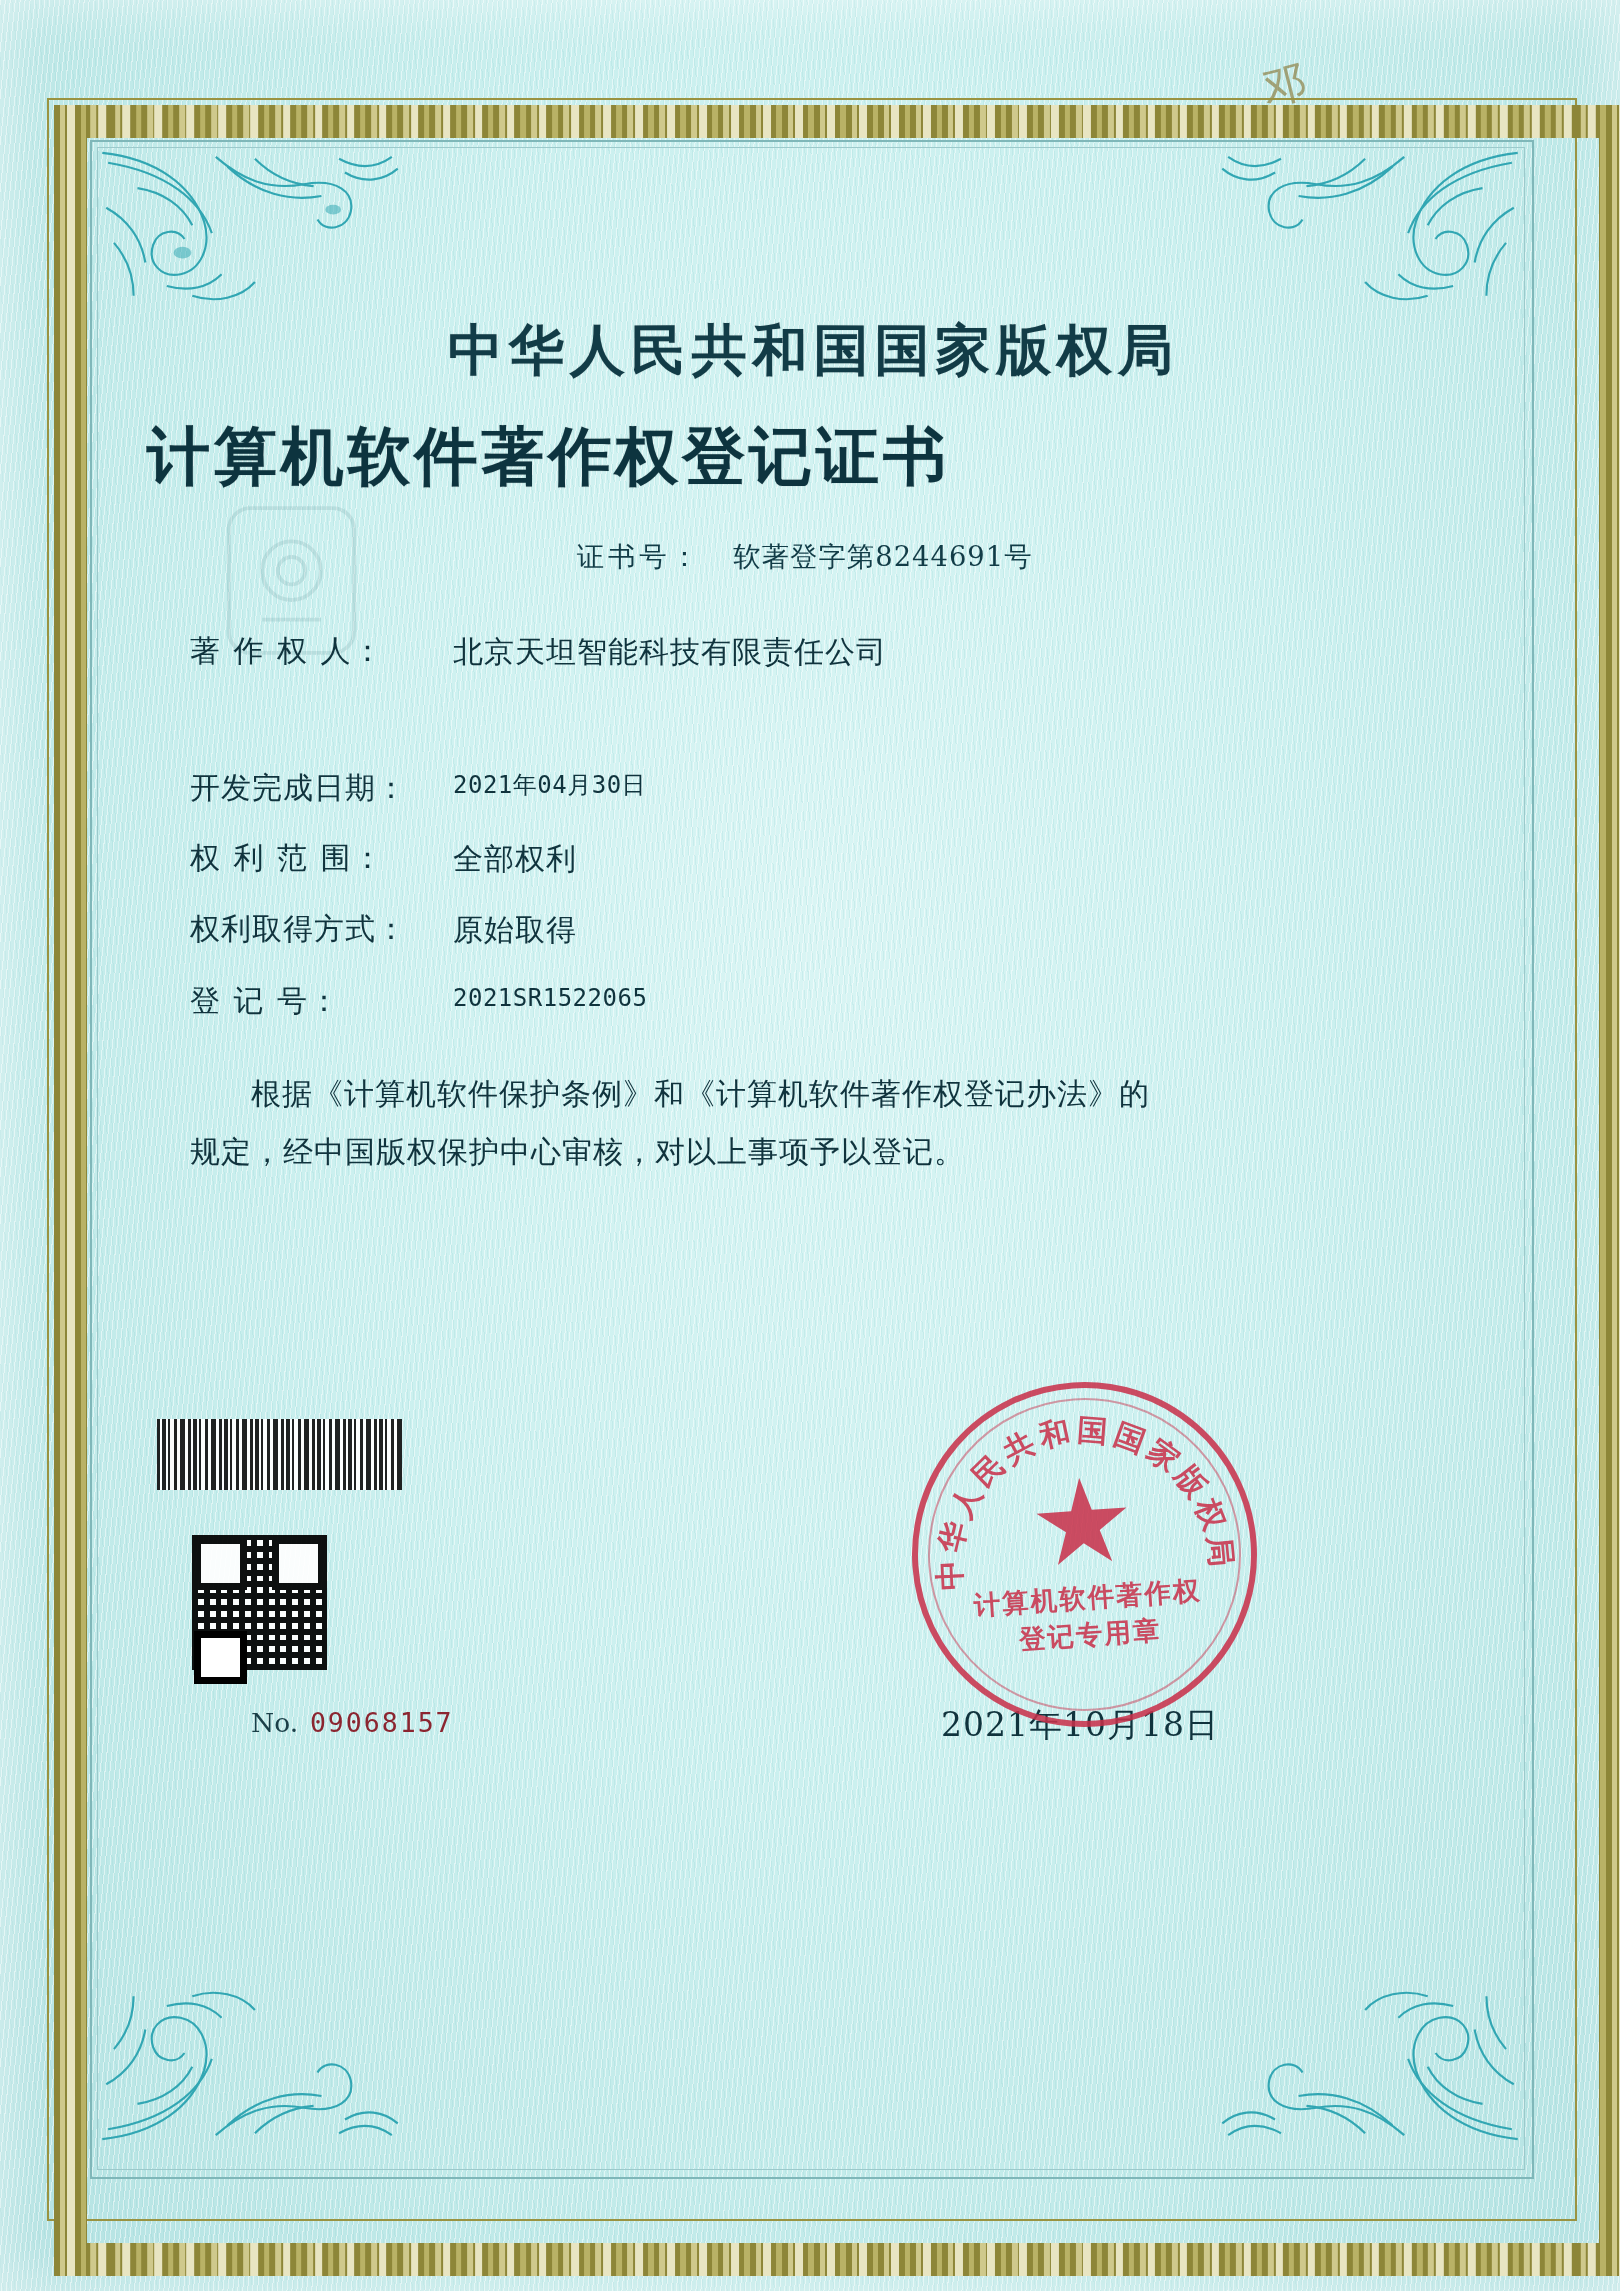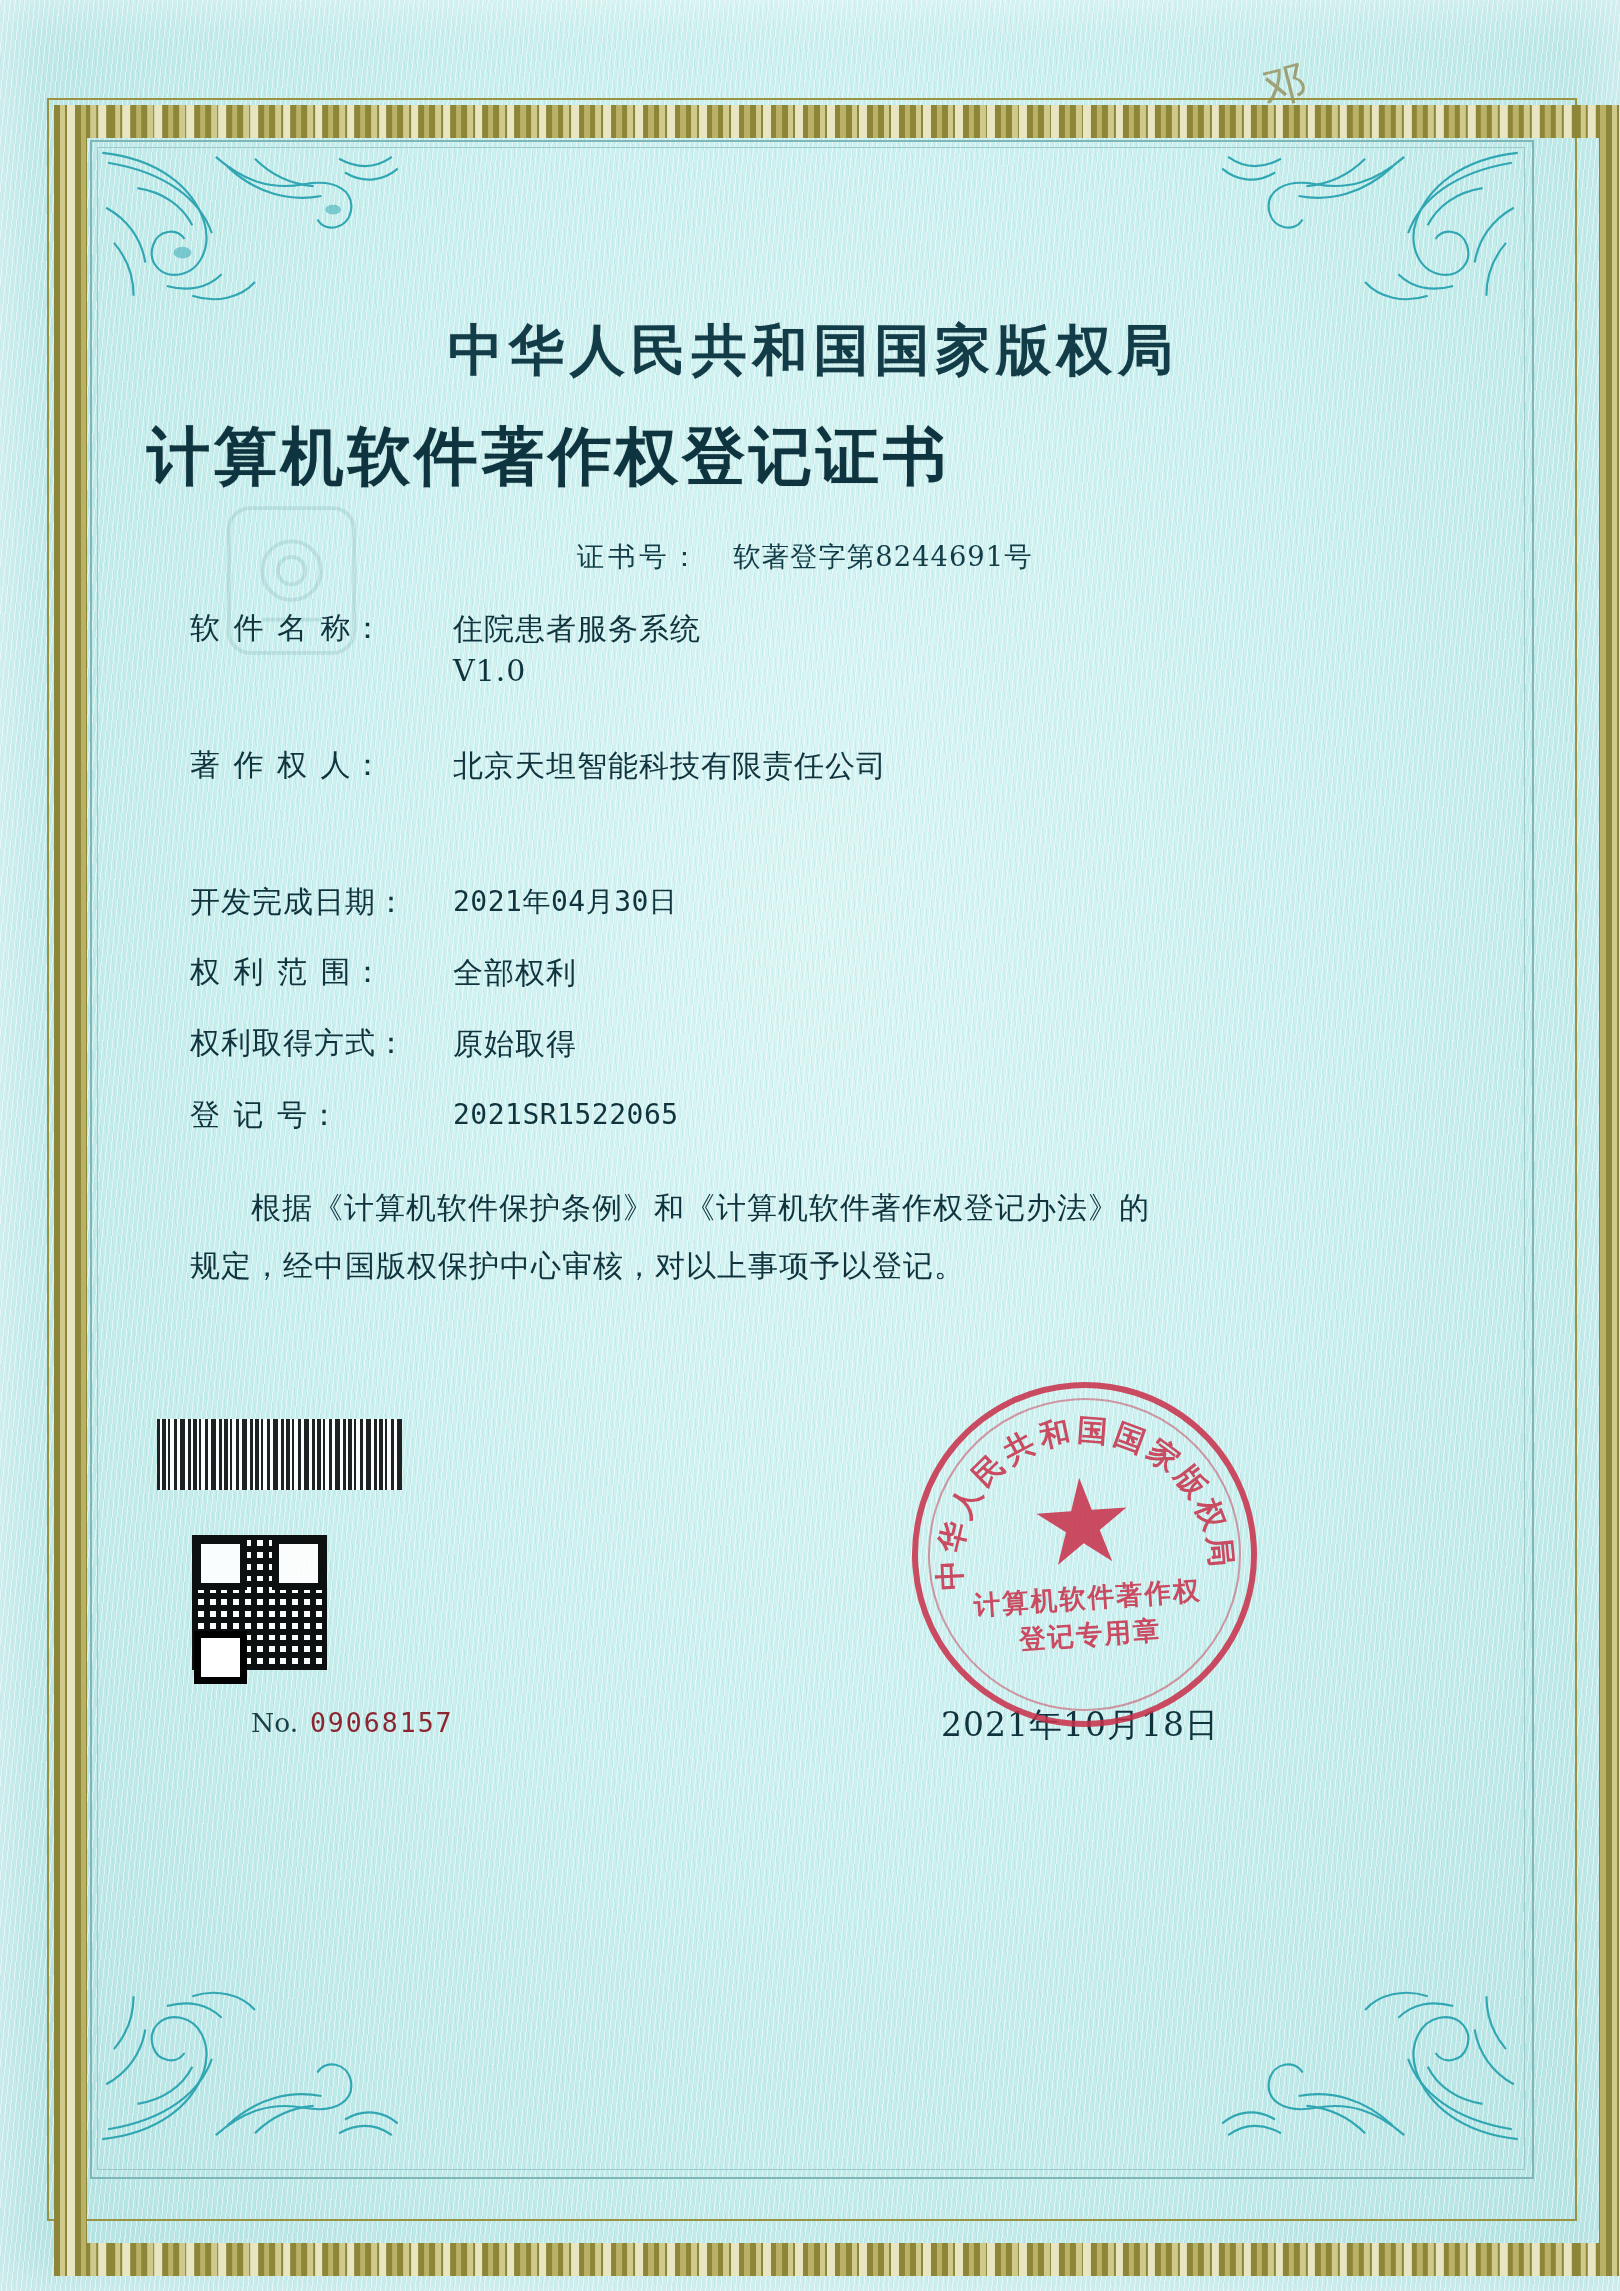--- a/index.html
+++ b/index.html
@@ -154,21 +154,21 @@
   }
   .field-label.sp3 { letter-spacing: 2px; }
   .field-value {
     font-size: 30px;
     letter-spacing: 1px;
     line-height: 1.42;
     white-space: pre-line;
   }
   .field-value.mono {
     font-family: "DejaVu Sans Mono", "Liberation Mono", monospace;
-    font-size: 28px;
+    font-size: 24px;
     letter-spacing: 0.5px;
   }
 
   .gap-lg { height: 65px; }
   .gap-md { height: 23.5px; }
 
   .statement {
     margin-top: 43px;
     padding-left: 43px;
     padding-right: 39px;
@@ -429,25 +429,20 @@
     <div class="title-cn">中华人民共和国国家版权局</div>
     <div class="title-main">计算机软件著作权登记证书</div>
 
     <div class="cert-no-row">
       <span class="label">证书号：</span>
       <span class="value">软著登字第8244691号</span>
     </div>
 
     <div class="fields">
 
-      <div class="field-row">
-        <div class="field-label sp3">软 件 名 称：</div>
-        <div class="field-value">住院患者服务系统
-V1.0</div>
-      </div>
 
       <div class="gap-md"></div>
 
       <div class="field-row">
         <div class="field-label sp3">著 作 权 人：</div>
         <div class="field-value">北京天坦智能科技有限责任公司</div>
       </div>
 
       <div class="gap-lg"></div>
 

